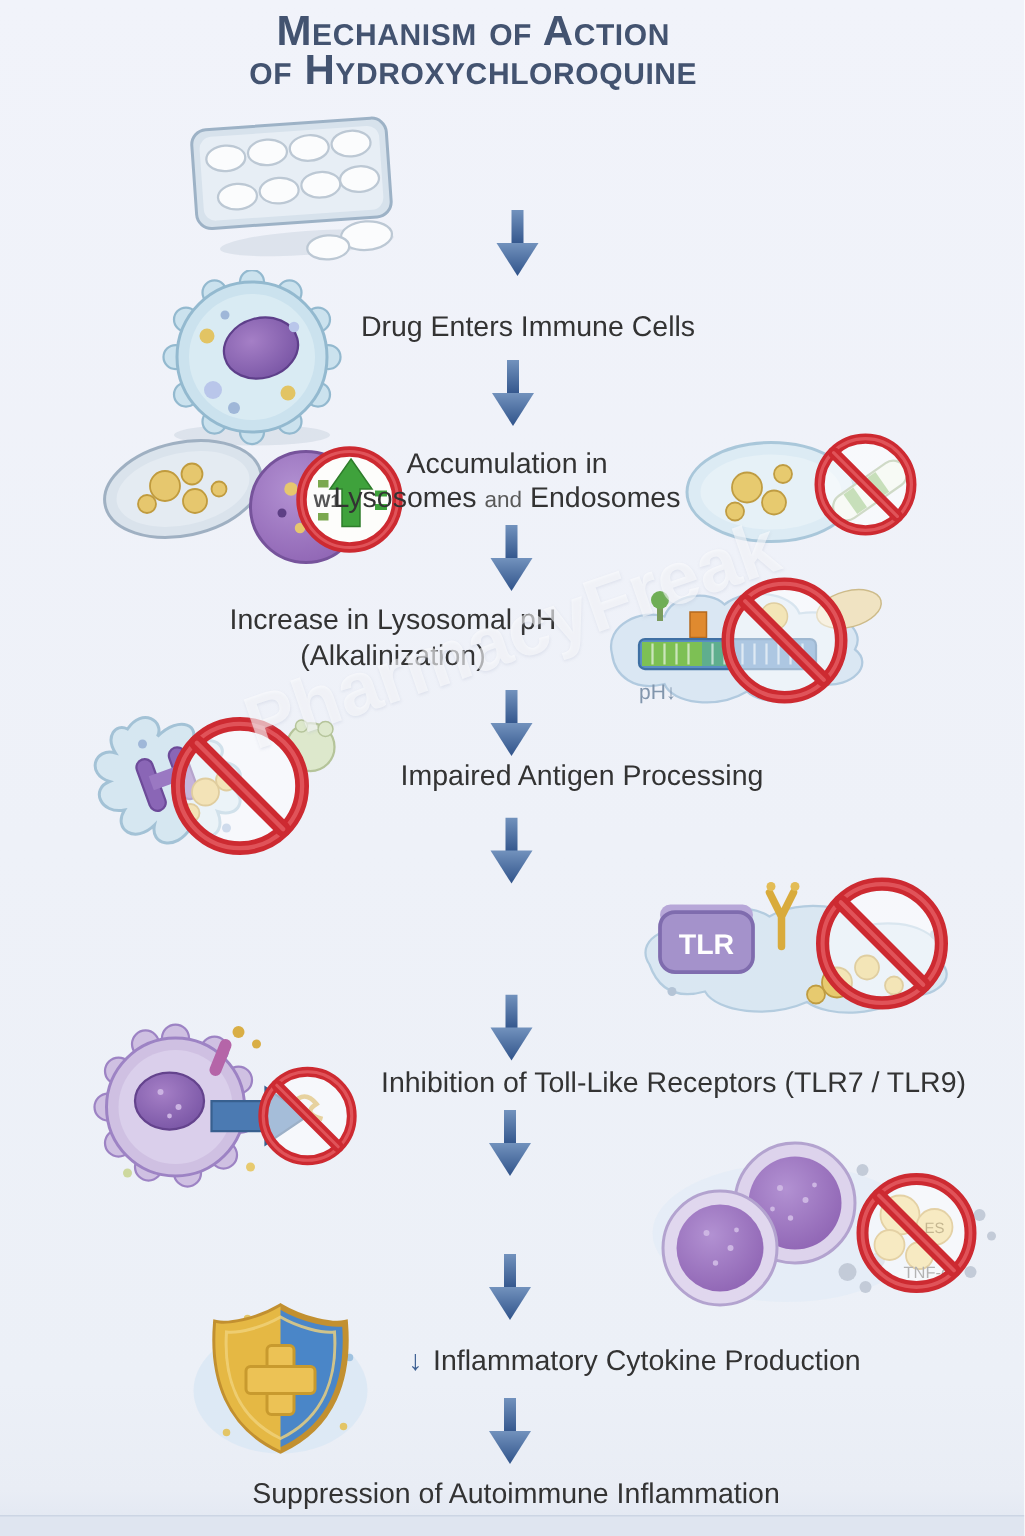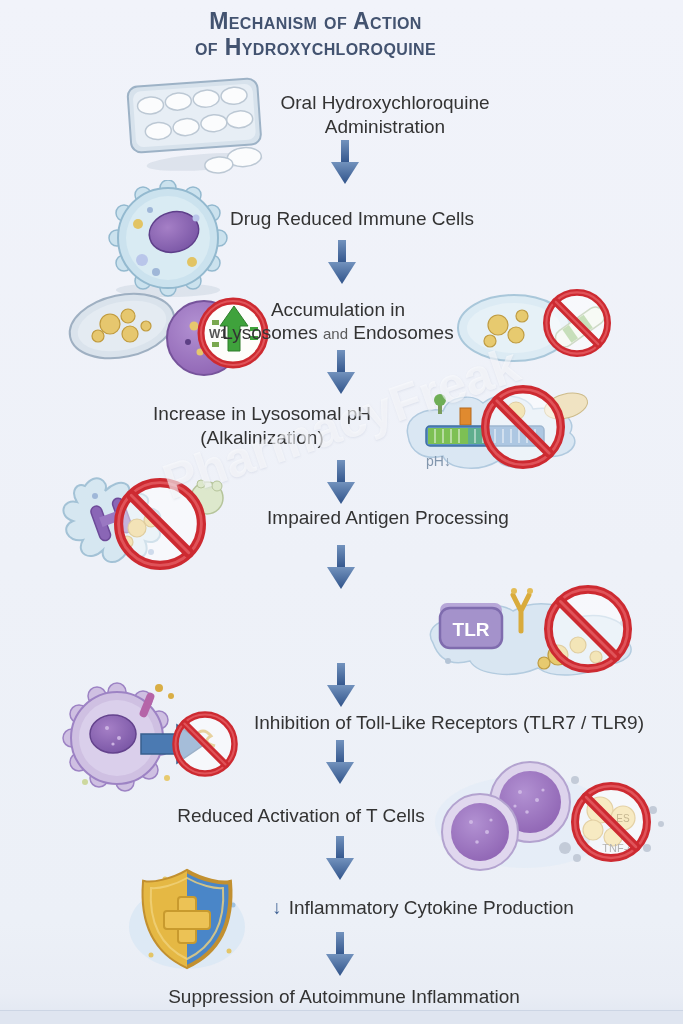--- a/index.html
+++ b/index.html
@@ -8,21 +8,21 @@
     width:683px;height:1024px;
     overflow:hidden;
     font-family:"Liberation Sans",sans-serif;
     background:linear-gradient(180deg,#f1f3fa 0%,#eef1f8 55%,#ecf0f7 90%,#e9edf5 97%,#e0e6f1 100%);
   }
   .title{
     position:absolute;left:0;top:8px;width:631px;
     text-align:center;
     font-variant:small-caps;
     font-weight:bold;
-    font-size:23px;line-height:26px;
+    font-size:28px;line-height:26px;
     letter-spacing:0.4px;
     color:#435370;
   }
   .step-text{
     position:absolute;
     text-align:center;
     font-size:19px;line-height:24px;
     color:#333333;
   }
   .step-text .bold{font-weight:normal;}
@@ -91,24 +91,20 @@
       <ellipse cx="82" cy="25" rx="13" ry="8.5"></ellipse>
         <ellipse cx="110" cy="24" rx="13" ry="8.5"></ellipse>
       <ellipse cx="32" cy="54" rx="13" ry="8.5"></ellipse>
         <ellipse cx="60" cy="52" rx="13" ry="8.5"></ellipse>
       <ellipse cx="88" cy="50" rx="13" ry="8.5"></ellipse>
         <ellipse cx="114" cy="48" rx="13" ry="8.5"></ellipse>
       <ellipse cx="116" cy="86" rx="17" ry="9.5"></ellipse>
         <ellipse cx="90" cy="92" rx="14" ry="8"></ellipse>
     </g>
   </svg>
-  <div class="step-text" style="left:245px;top:91px;width:280px">
-    <div>Oral Hydroxychloroquine</div>
-    <div>Administration</div>
-  </div>
   <svg class="arrow" style="left:325px;top:140px" viewBox="0 0 40 46">
       <use href="#flowarrow"></use>
     </svg>
 
   <svg class="illus" style="left:92px;top:180px" width="152" height="122" viewBox="0 0 152 122">
     <ellipse cx="76" cy="110" rx="52" ry="7" fill="#c9d4e0" opacity="0.5"></ellipse>
     <g fill="#cbe2ee" stroke="#93b9cf" stroke-width="1.5">
       <circle cx="76" cy="8" r="8"></circle>
         <circle cx="101" cy="15" r="8"></circle>
         <circle cx="120" cy="33" r="8"></circle>
@@ -126,21 +122,21 @@
     <circle cx="76" cy="58" r="42" fill="#d9ebf3"></circle>
     <ellipse cx="82" cy="52" rx="25" ry="20" fill="url(#purpleNuc)" stroke="#5e3f8a" stroke-width="1.5" transform="rotate(-15 82 52)"></ellipse>
     <circle cx="50" cy="80" r="6" fill="#b9c6ea"></circle>
       <circle cx="100" cy="82" r="5" fill="#e2c464"></circle>
     <circle cx="46" cy="44" r="5" fill="#e2c464"></circle>
       <circle cx="64" cy="92" r="4" fill="#9fb7d8"></circle>
     <circle cx="104" cy="38" r="3.5" fill="#b9c6ea"></circle>
       <circle cx="58" cy="30" r="3" fill="#9fb7d8"></circle>
   </svg>
   <div class="step-text" style="left:212px;top:207px;width:280px">
-    <div>Drug Reduced Immune Cells</div>
+    <div>Drug Enters Immune Cells</div>
   </div>
   <svg class="arrow" style="left:322px;top:240px" viewBox="0 0 40 46">
       <use href="#flowarrow"></use>
     </svg>
 
   <svg class="illus" style="left:62px;top:286px" width="190" height="92" viewBox="0 0 190 92">
     <g transform="rotate(-12 60 40)">
       <ellipse cx="60" cy="40" rx="53" ry="31" fill="#dae3ec" stroke="#9fb0c2" stroke-width="2"></ellipse>
       <ellipse cx="60" cy="40" rx="45" ry="24" fill="#e4ebf2"></ellipse>
     </g>
@@ -309,23 +305,20 @@
       <circle cx="112" cy="100" r="3" fill="#e7ca6f"></circle>
     <use href="#nosign" transform="translate(150 66) scale(0.82)"></use>
   </svg>
   <div class="step-text" style="left:224px;top:711px;width:450px">
     <div>Inhibition of Toll-Like Receptors (TLR7 / TLR9)</div>
   </div>
   <svg class="arrow" style="left:320px;top:740px" viewBox="0 0 40 46">
       <use href="#flowarrow"></use>
     </svg>
 
-  <div class="step-text" style="left:161px;top:804px;width:280px">
-    <div>Reduced Activation of T Cells</div>
-  </div>
   <svg class="illus" style="left:425px;top:760px" width="255" height="118" viewBox="0 0 255 118">
     <ellipse cx="100" cy="62" rx="90" ry="46" fill="#e4ecf6" opacity="0.8"></ellipse>
     <circle cx="105" cy="42" r="40" fill="#ddd3ec" stroke="#b3a3cf" stroke-width="2"></circle>
     <circle cx="105" cy="42" r="31" fill="url(#purpleCell)"></circle>
     <g fill="#cdb6e3">
       <circle cx="95" cy="32" r="2"></circle>
         <circle cx="112" cy="40" r="2"></circle>
         <circle cx="102" cy="52" r="1.8"></circle>
       <circle cx="118" cy="30" r="1.6"></circle>
         <circle cx="90" cy="46" r="1.6"></circle>

